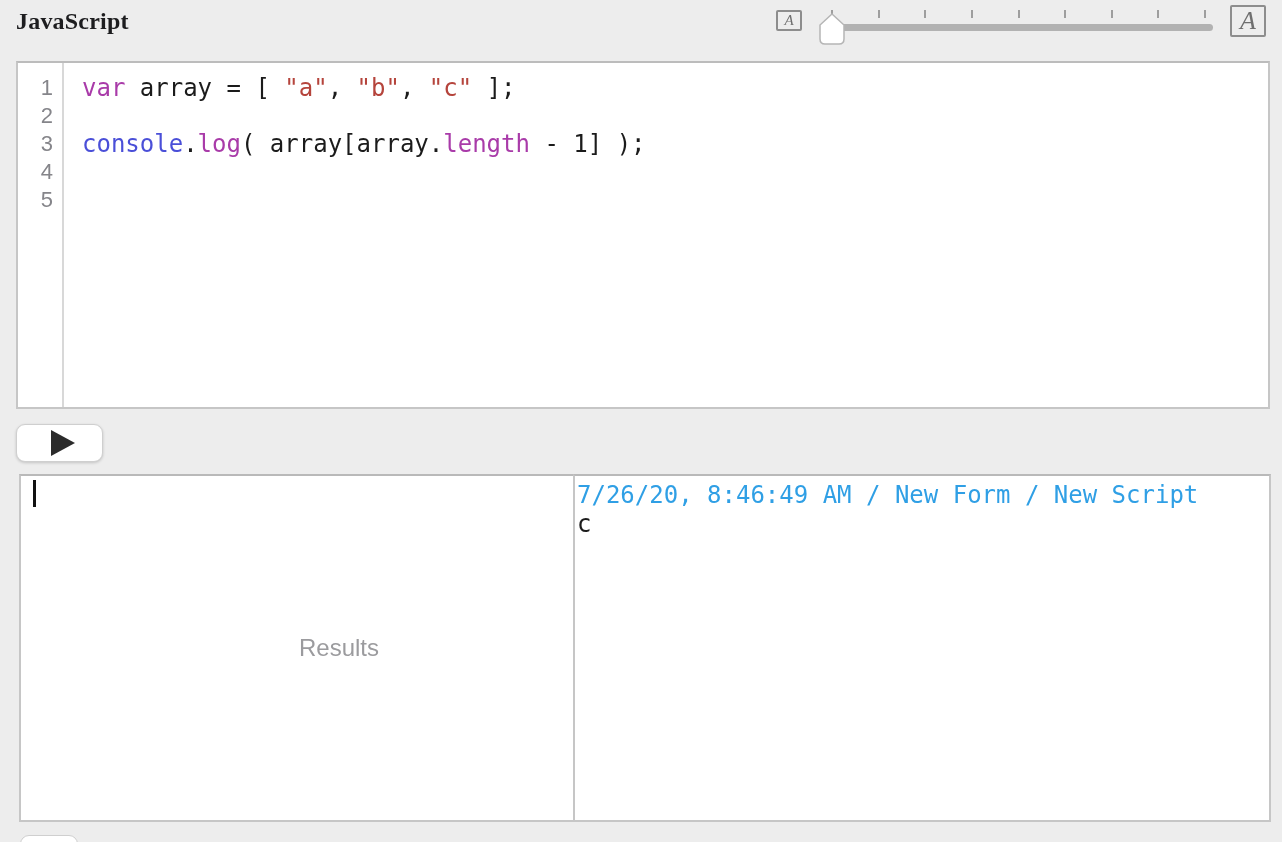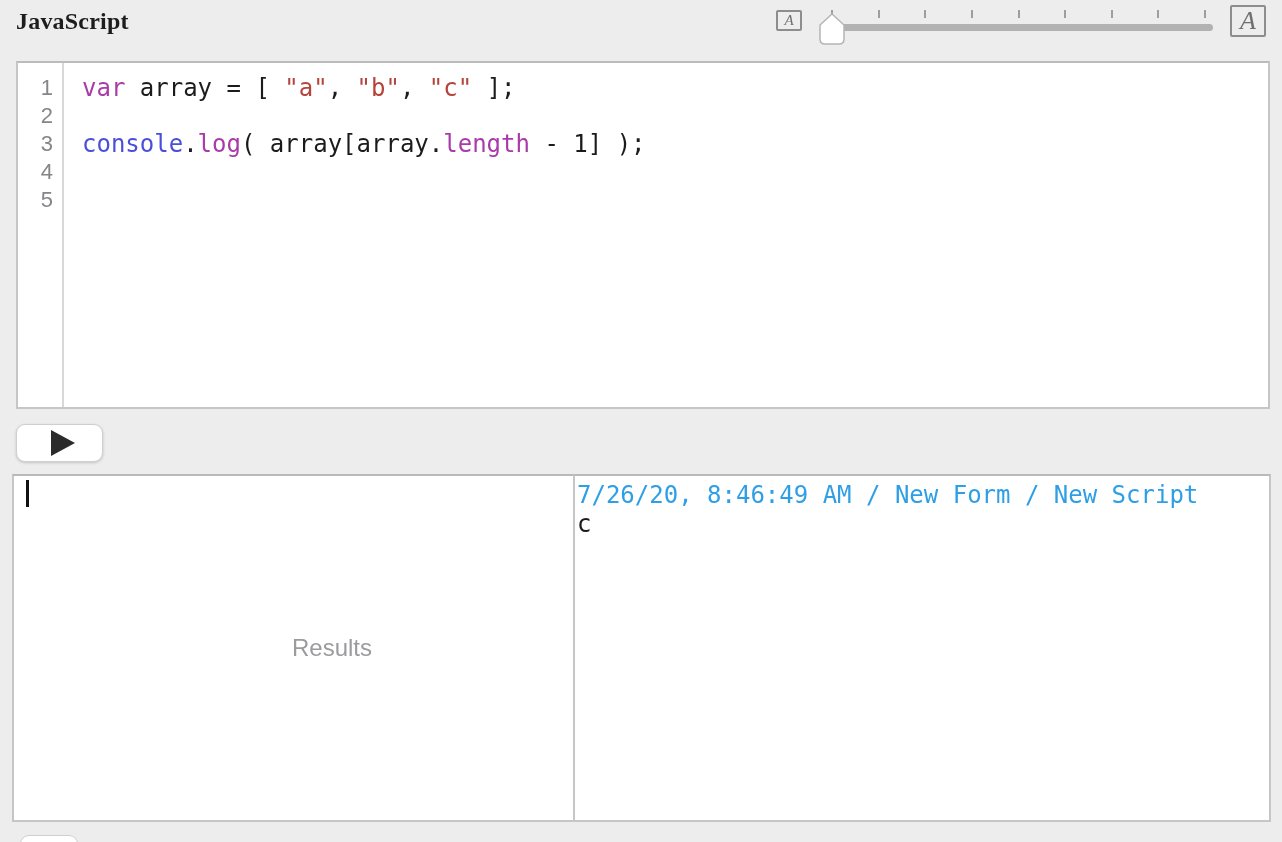--- a/index.html
+++ b/index.html
@@ -84,21 +84,21 @@
     margin-left: 6px;
   }
 
   
   .panel {
     position: absolute; top: 474px; height: 348px;
     box-sizing: border-box;
     background: #ffffff;
     border: 2px solid #c6c6c6; border-top-color: #b9b9b9;
   }
-  .results-panel { left: 12px; width: 640px; cursor: text; padding-left: 20px; }
+  .results-panel { left: 19px; width: 640px; cursor: text; padding-left: 20px; }
   .console-panel {
     left: 573px; width: 698px;
     font-family: "DejaVu Sans Mono", "Liberation Mono", monospace;
     font-size: 24px; line-height: 29px;
     padding: 5px 2px; white-space: pre; overflow: hidden;
   }
   .text-caret {
     position: absolute; left: 12px; top: 4px; width: 3px; height: 27px;
     background: #111111;
   }

